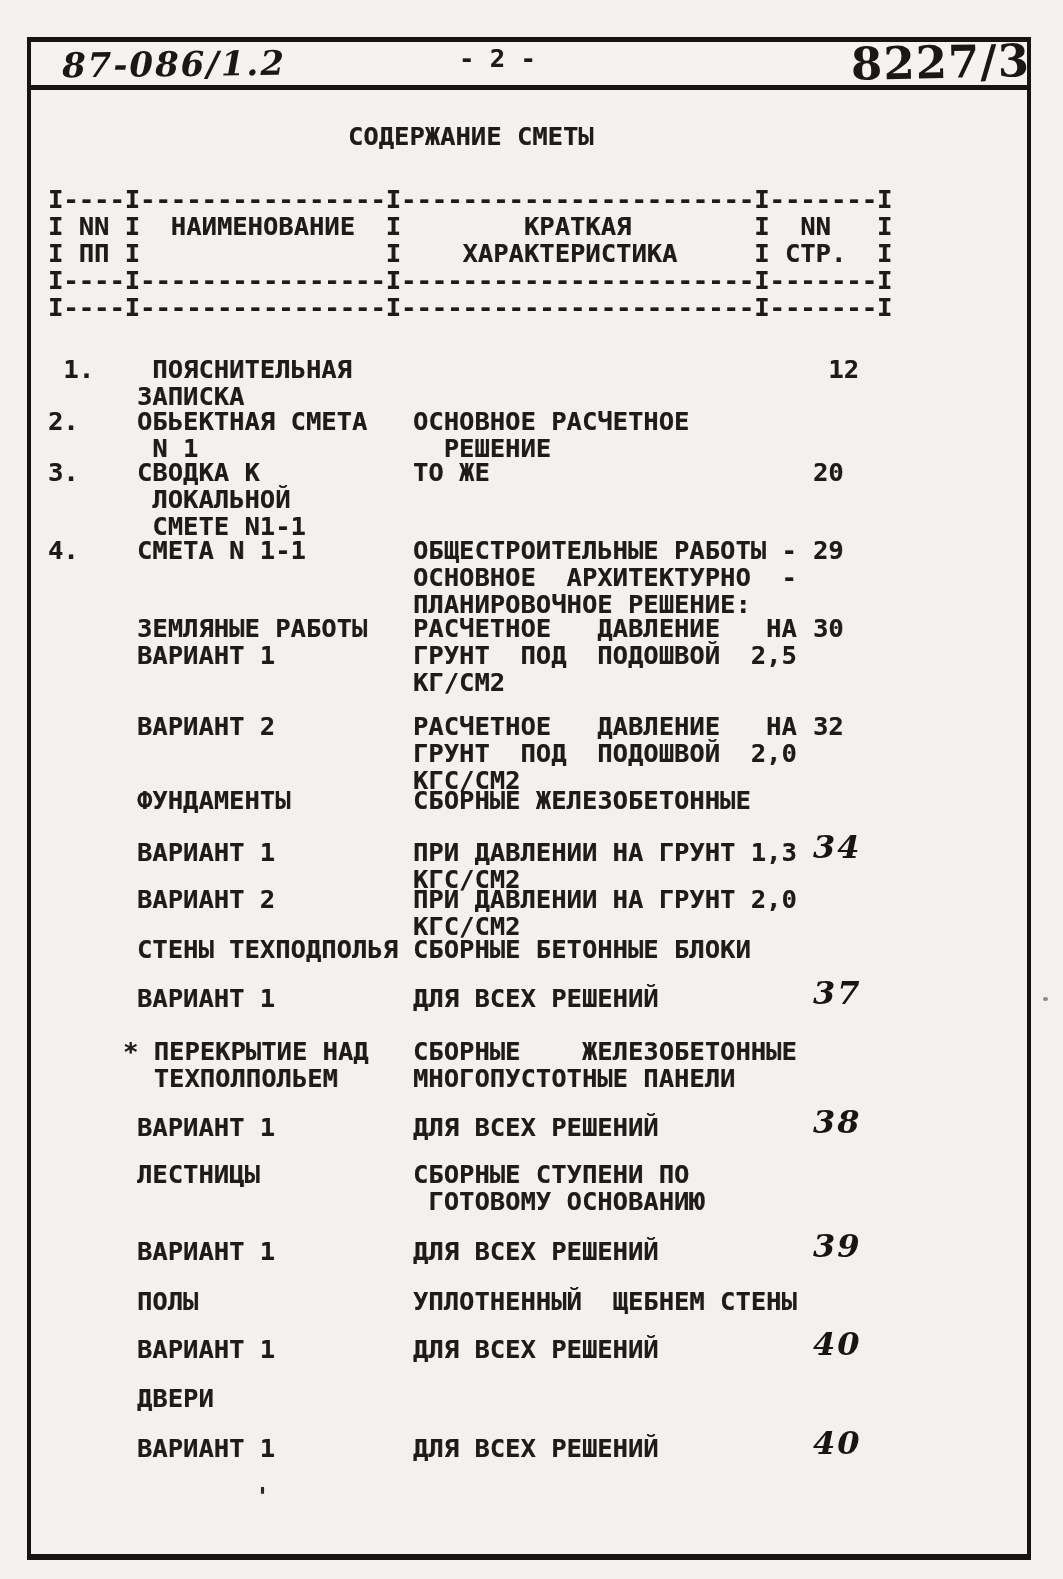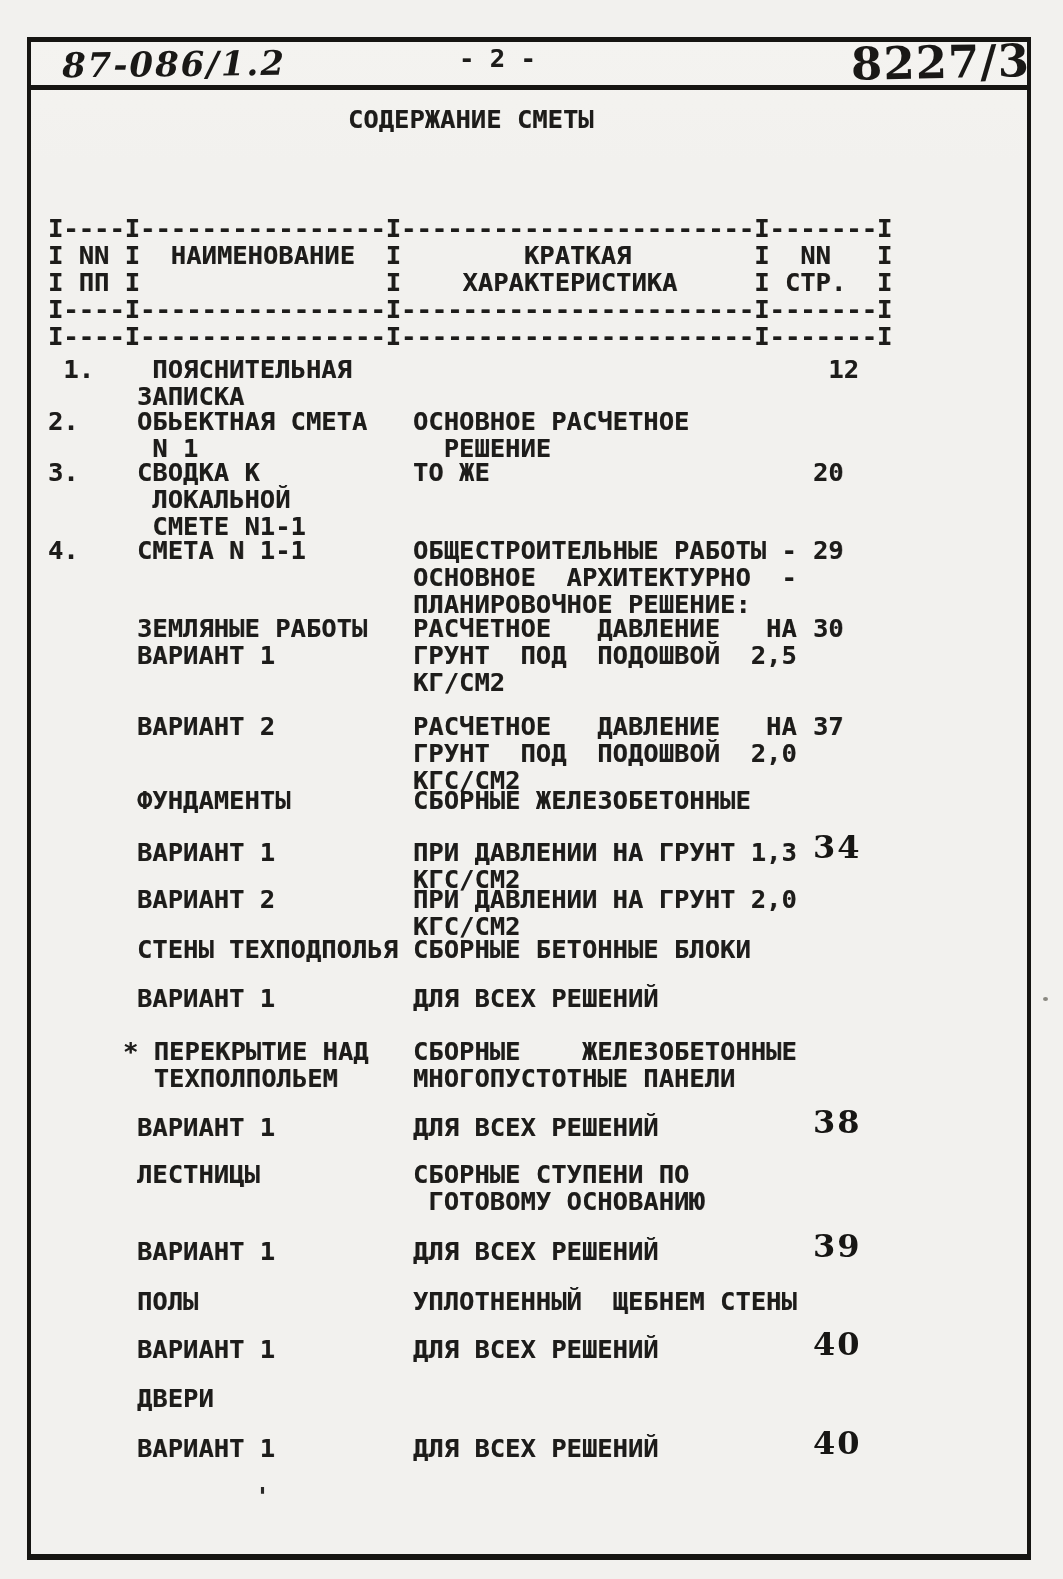--- a/index.html
+++ b/index.html
@@ -36,42 +36,42 @@
     font-size:34px;letter-spacing:2px;color:#191816;
     transform:rotate(-0.6deg);
   }
   .hw-right{
     position:absolute;left:851px;top:36px;
     font-family:"DejaVu Serif",serif;font-weight:bold;
     font-size:45px;letter-spacing:1px;color:#191816;
     transform:rotate(-1.2deg);
   }
   .page-marker{left:459px;top:45px;}
-  .doc-title{left:348px;top:106px;}
-  .thead{position:absolute;left:48px;top:186px;margin-top:29px;}
+  .doc-title{left:348px;top:123px;}
+  .thead{position:absolute;left:48px;top:186px;}
   .thead .line{
     font-family:"DejaVu Sans Mono",monospace;
     font-size:25.5px;line-height:27px;font-weight:bold;
     color:#1d1c1a;white-space:pre;
     text-shadow:0.3px 0.3px 0 rgba(25,24,22,0.5);
   }
   .row{
     position:absolute;left:0;width:1063px;
     display:grid;grid-template-columns:89px 276px 400px auto;
     padding-left:48px;box-sizing:border-box;
   }
   .c{
     font-family:"DejaVu Sans Mono",monospace;
     font-size:25.5px;line-height:27px;font-weight:bold;
     color:#1d1c1a;white-space:pre;
     text-shadow:0.3px 0.3px 0 rgba(25,24,22,0.5);
   }
   .pull-left{margin-left:-14px;}
   .hw{
-    font-family:"DejaVu Serif",serif;font-weight:bold;
+    font-family:"DejaVu Serif",serif;font-style:italic;font-weight:bold;
     font-size:32px;line-height:27px;letter-spacing:2px;
     margin-top:-5px;color:#171614;text-shadow:none;white-space:pre;
   }
   .apostrophe{
     position:absolute;left:255px;top:1482px;
     font-family:"DejaVu Sans Mono",monospace;font-size:25px;font-weight:bold;color:#2a2927;
   }
   .speck{
     position:absolute;left:1043px;top:997px;width:5px;height:4px;
     background:#8a8880;border-radius:50%;
@@ -140,21 +140,21 @@
 КГ/СМ2</div>
   <div class="c">30</div>
 </div>
 
 <div class="row" style="top:713px">
   <div class="c"></div>
   <div class="c">ВАРИАНТ 2</div>
   <div class="c">РАСЧЕТНОЕ   ДАВЛЕНИЕ   НА
 ГРУНТ  ПОД  ПОДОШВОЙ  2,0
 КГС/СМ2</div>
-  <div class="c">37</div>
+  <div class="c">32</div>
 </div>
 
 <div class="row" style="top:787px">
   <div class="c"></div>
   <div class="c">ФУНДАМЕНТЫ</div>
   <div class="c">СБОРНЫЕ ЖЕЛЕЗОБЕТОННЫЕ</div>
   <div class="c"></div>
 </div>
 
 <div class="row" style="top:839px">
@@ -176,20 +176,21 @@
   <div class="c"></div>
   <div class="c">СТЕНЫ ТЕХПОДПОЛЬЯ</div>
   <div class="c">СБОРНЫЕ БЕТОННЫЕ БЛОКИ</div>
   <div class="c"></div>
 </div>
 
 <div class="row" style="top:985px">
   <div class="c"></div>
   <div class="c">ВАРИАНТ 1</div>
   <div class="c">ДЛЯ ВСЕХ РЕШЕНИЙ</div>
+  <div class="c hw">37</div>
 </div>
 
 <div class="row" style="top:1038px">
   <div class="c"></div>
   <div class="c pull-left">* ПЕРЕКРЫТИЕ НАД
   ТЕХПОЛПОЛЬЕМ</div>
   <div class="c">СБОРНЫЕ    ЖЕЛЕЗОБЕТОННЫЕ
 МНОГОПУСТОТНЫЕ ПАНЕЛИ</div>
   <div class="c"></div>
 </div>

